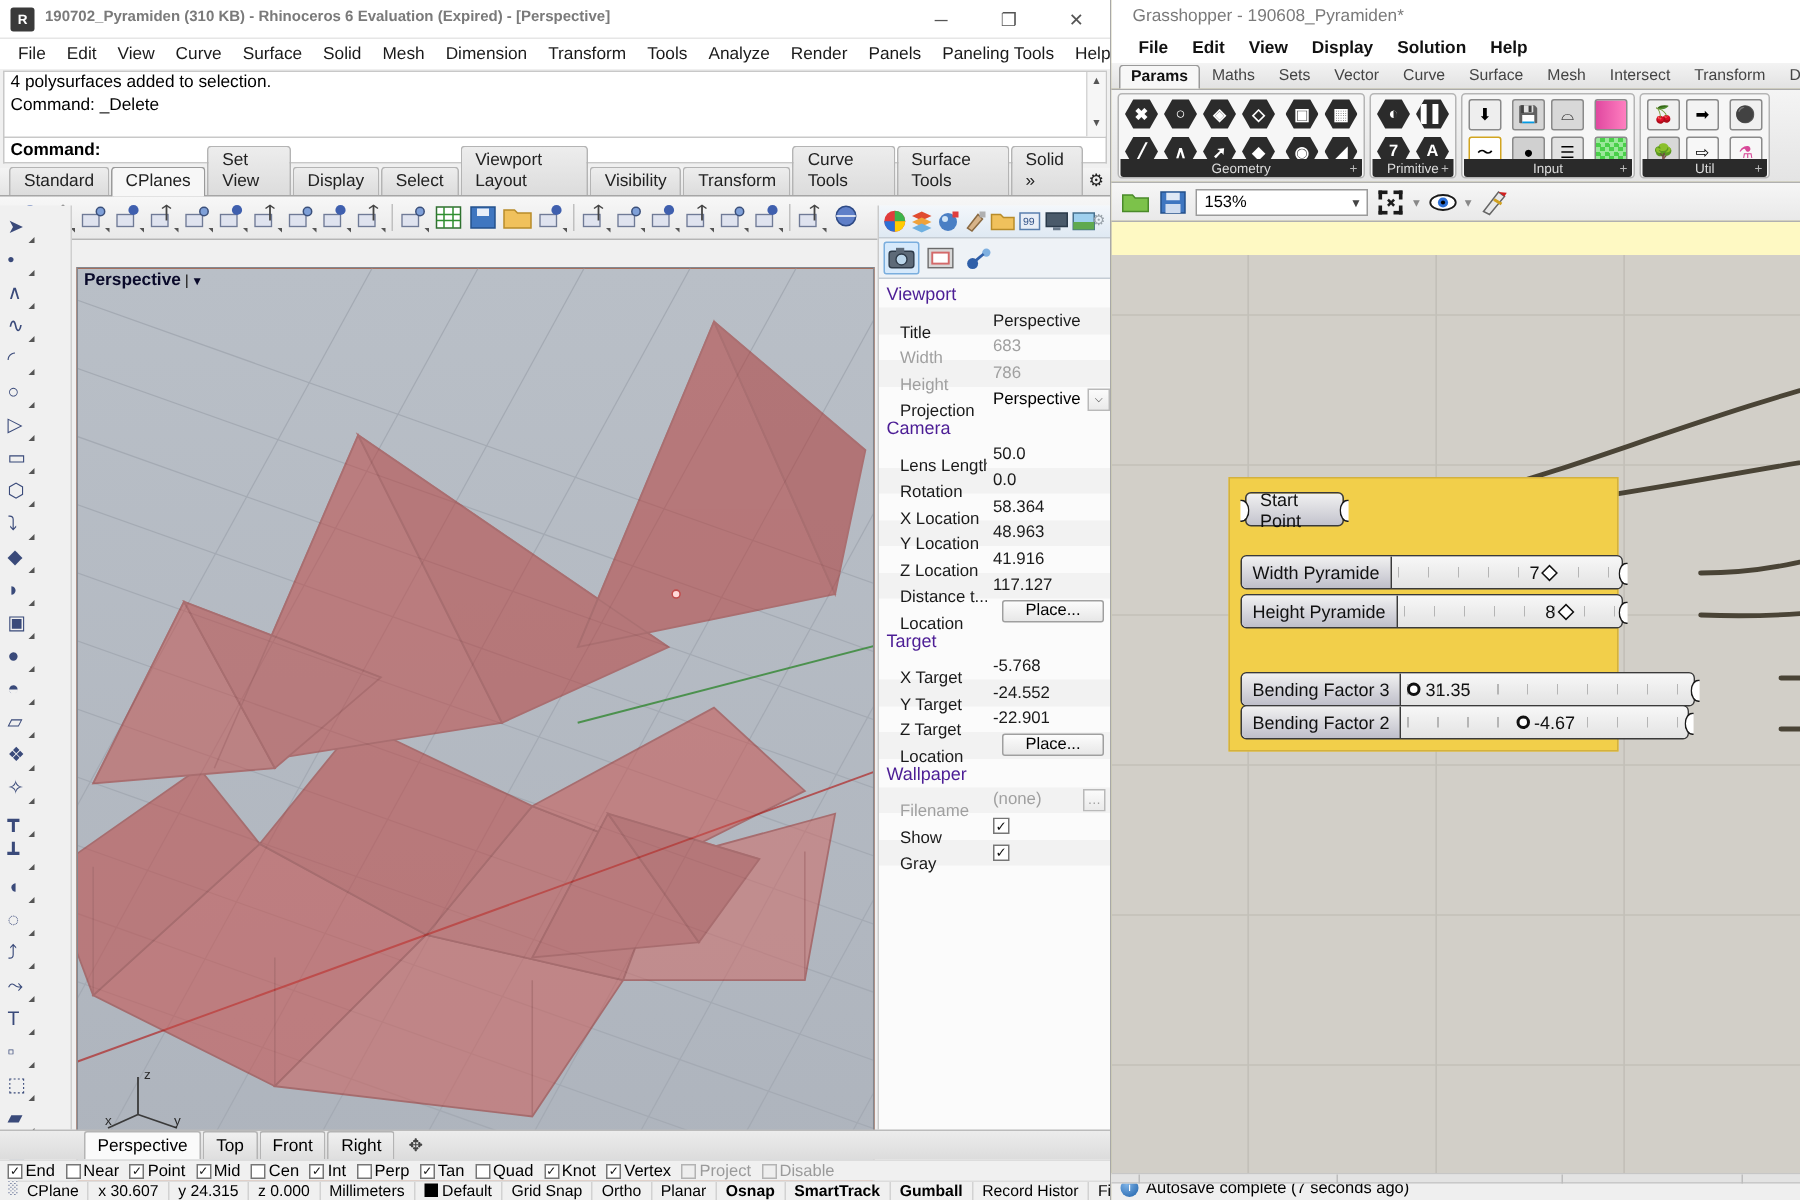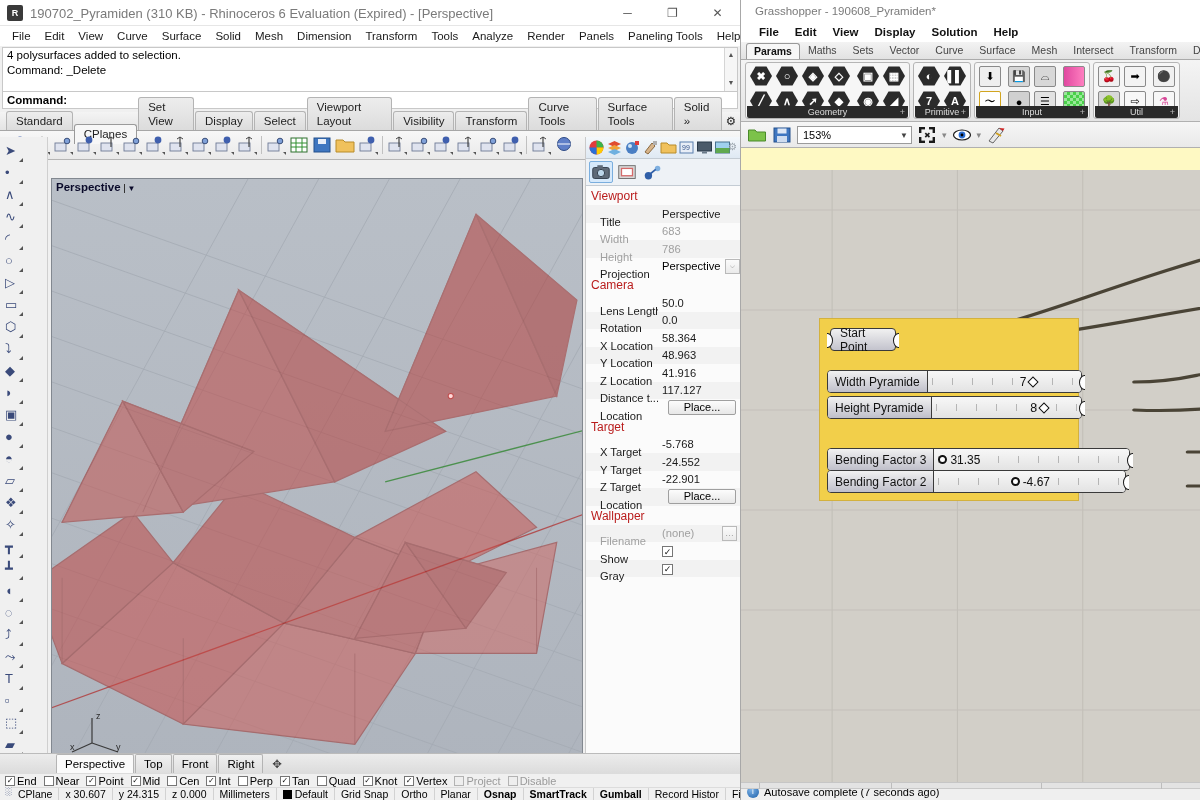--- a/index.html
+++ b/index.html
@@ -15,40 +15,40 @@
   
   #rhino { position:absolute; left:0; top:0; width:740px; height:800px; background:#f0f0f0; }
 
   .rh-titlebar { position:relative; height:26px; background:#ffffff; border-bottom:1px solid #e6e6e6; }
   .rh-title-icon {
     position:absolute; left:7px; top:5px; width:16px; height:16px;
     background:#3a3a3a; border-radius:2px;
     display:flex; align-items:center; justify-content:center;
     color:#fff; font-size:9px; font-weight:bold;
   }
-  .rh-title-text { position:absolute; left:30px; top:6px; font-size:13px; color:#7a7a7a; white-space:nowrap; }
+  .rh-title-text { position:absolute; left:30px; top:6px; font-size:10px; color:#7a7a7a; white-space:nowrap;font-weight:bold; }
   .win-btn { position:absolute; top:0; width:45px; height:26px; display:flex; align-items:center; justify-content:center; color:#555; font-size:12px; }
   .win-min { right:90px; } .win-max { right:45px; } .win-close { right:0; }
 
   .rh-menubar { height:20px; background:#fff; display:flex; align-items:center; padding-left:5px; }
   .rh-menubar .mi { padding:2px 7px; font-size:11.5px; color:#1a1a1a; white-space:nowrap; }
 
   .rh-cmdline { position:relative; background:#fff; border:1px solid #c8c8c8; margin:1px 2px 0 2px; height:45px; }
   .rh-cmdline .ln { padding:0 4px; line-height:15px; font-size:11.5px; white-space:nowrap; }
   .rh-scroll { position:absolute; right:0; top:0; width:13px; height:100%; background:#f6f6f6; border-left:1px solid #d5d5d5;}
   .rh-scroll .ar { text-align:center; font-size:7px; color:#555; line-height:14px; }
 
   .rh-cmd2 { background:#fff; border:1px solid #c8c8c8; border-top:none; margin:0 2px; height:17px; padding:0 4px; line-height:16px; font-weight:bold; font-size:11.5px; }
 
   
   .rh-tabs { display:flex; align-items:flex-end; height:19px; margin-top:3px; padding-left:6px;
              background:linear-gradient(#f4f4f4,#e4e4e4); border-bottom:1px solid #a6a6a6; position:relative; }
   .rh-tab { padding:2px 9px 2px 9px; font-size:11.5px; border:1px solid #b4b4b4; border-bottom:none;
             background:linear-gradient(#ededed,#dcdcdc); border-radius:3px 3px 0 0; margin-right:1px; color:#222; line-height:14px;}
-  .rh-tab.active { background:#f7f7f7; border-color:#9a9a9a; position:relative; top:14px; padding-bottom:3px;margin-top:12px;}
+  .rh-tab.active { background:#f7f7f7; border-color:#9a9a9a; position:relative; top:1px; padding-bottom:3px;margin-top:12px;}
   .rh-tab.more { border:none; background:transparent; padding:2px 3px; }
 
   .rh-toolbar2 { height:29px; background:linear-gradient(#f7f7f7,#e9e9e9); border-bottom:1px solid #b5b5b5;
                  display:flex; align-items:center; padding-left:6px; gap:1px; }
   .tb-ico { width:22px; height:22px; position:relative; display:inline-block; }
 
   
   .rh-main { position:absolute; left:0; top:137px; right:0; bottom:47px; display:flex; }
 
   .rh-lefttool { width:48px; background:#f0f0f0; border-right:1px solid #cfcfcf;
@@ -67,21 +67,21 @@
 
   
   .rh-props { width:155px; background:#f7f7f7; border-left:1px solid #cacaca; display:flex; flex-direction:column; }
   .props-icons { height:22px; background:linear-gradient(#f3f7fb,#dfe9f3); border-bottom:1px solid #c4ccd4; display:flex; align-items:center; padding:0 2px; position:relative; }
   .pi { width:17px; height:17px; margin-right:1px; border-radius:2px; position:relative; }
   .props-icons .gear { position:absolute; right:3px; top:4px; color:#9aa3ab; font-size:10px; }
   .props-tabs { height:27px; background:#eef2f6; border-bottom:1px solid #c4ccd4; display:flex; align-items:center; padding:2px 3px; }
   .ptab { width:24px; height:22px; border:1px solid transparent; border-radius:2px; margin-right:2px; position:relative; }
   .ptab.sel { border-color:#7aaede; background:#d6e9fb; }
   .props-body { flex:1; overflow:hidden; background:#fbfbfb; }
-  .prop-group { font-size:12px; padding:3px 5px 2px 5px; color:#b91c1c; }
+  .prop-group { font-size:12px; padding:3px 5px 2px 5px; color:#4c1d95; }
   .prop-row { display:flex; height:17.5px; align-items:center; font-size:11.2px; }
   .prop-row:nth-child(even) { background:#f2f2f2; }
   .prop-lbl { width:72px; padding-left:14px; color:#1a1a1a; white-space:nowrap; overflow:hidden;margin-top:16px; }
   .prop-val { flex:1; padding-left:4px; color:#1a1a1a; white-space:nowrap; overflow:hidden; }
   .prop-row.dim .prop-lbl, .prop-row.dim .prop-val { color:#a0a0a0; }
   .prop-combo { flex:1; display:flex; align-items:center; }
   .combo-txt { flex:1; padding-left:4px; }
   .combo-arrow { width:15px; height:15px; border:1px solid #b9b9b9; background:linear-gradient(#fbfbfb,#eaeaea);
                  display:flex; align-items:center; justify-content:center; font-size:7px; color:#444; }
   .prop-btn { margin:0 4px 0 10px; flex:1; height:15px; border:1px solid #9f9f9f; border-radius:2px;

